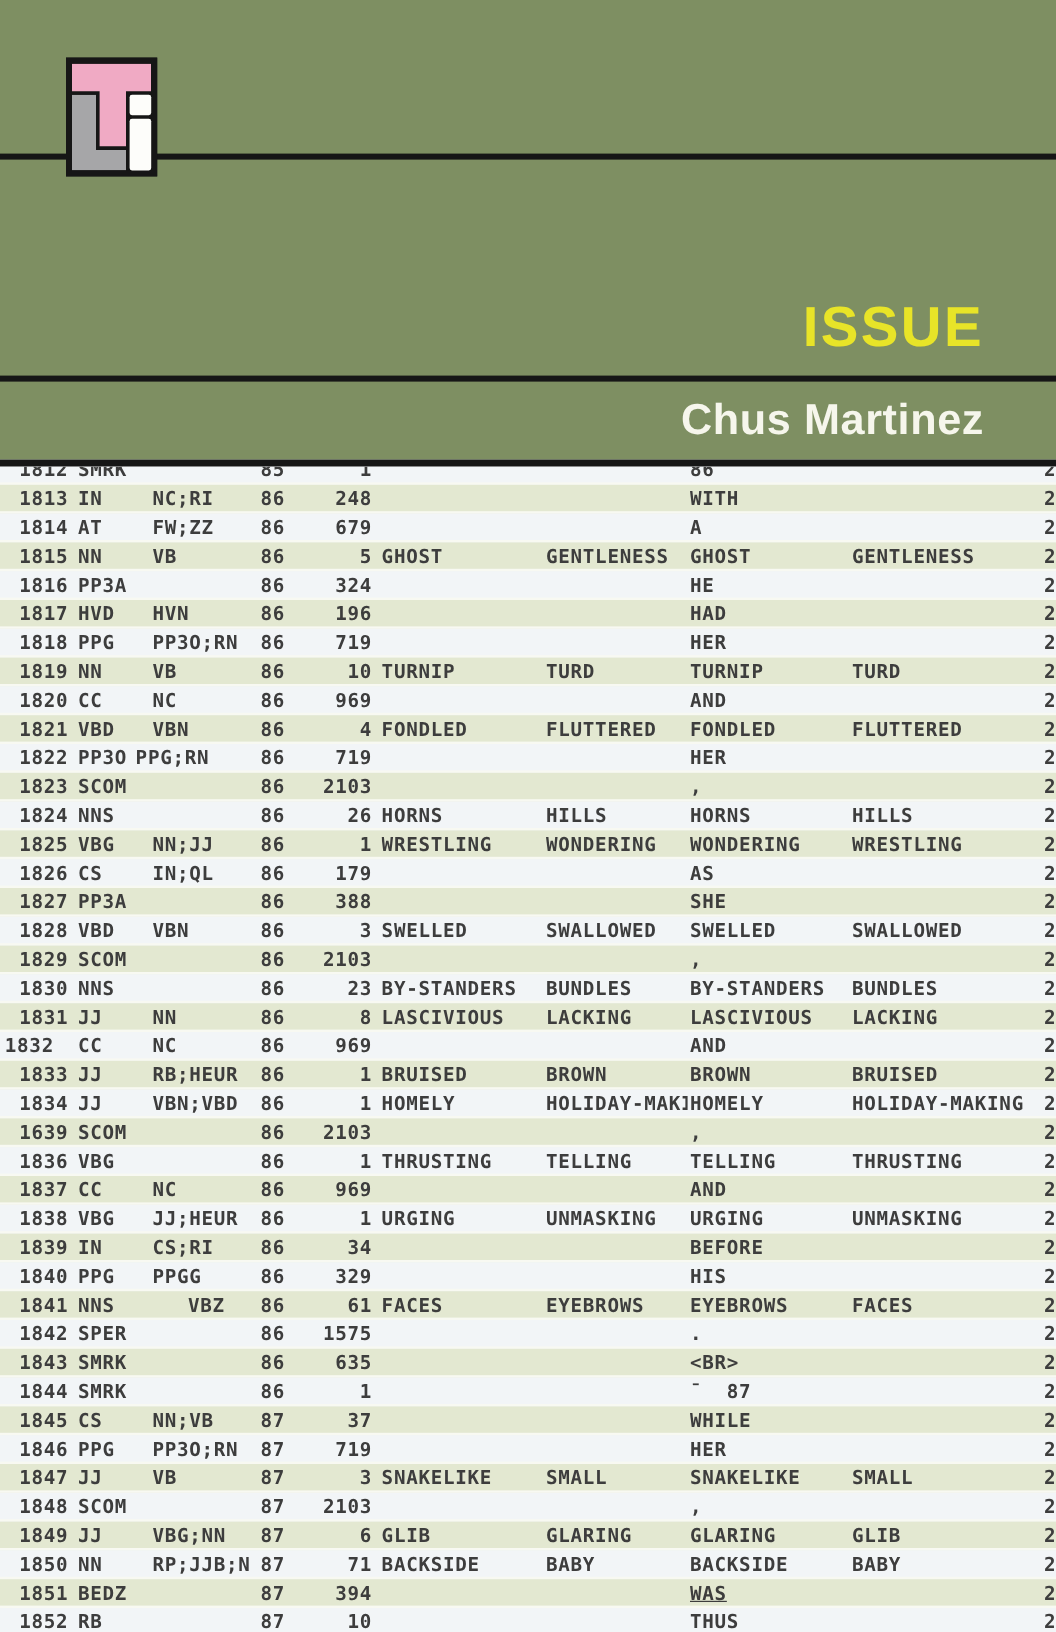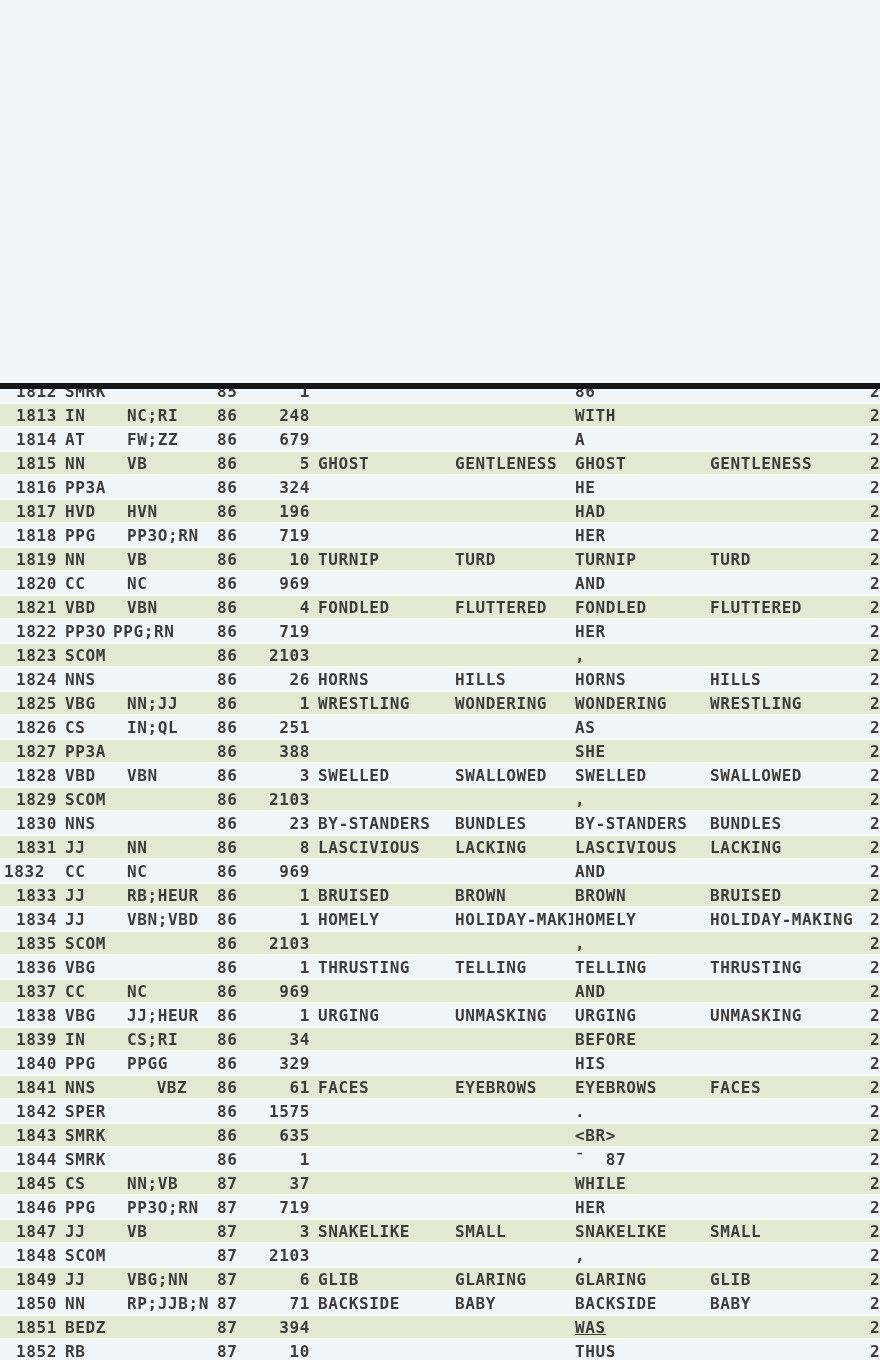--- a/index.html
+++ b/index.html
@@ -45,20 +45,34 @@
   .cell { position: absolute; top: 3px; height: 18px; line-height: 18px;
           font-family: "DejaVu Sans Mono", monospace; font-size: 16px; font-weight: bold;
           letter-spacing: 0.6px; color: #3d3d3d; white-space: pre; overflow: hidden; }
   .cell.right { text-align: right; }
 </style>
 </head>
 <body>
 
 <div class="page">
 
+  <div class="header">
+    <div class="hline hline-1"></div>
+
+    <div class="logo">
+      <div class="shape t-shape"></div>
+      <div class="shape l-shape"></div>
+      <div class="shape i-dot"></div>
+      <div class="shape i-stem"></div>
+    </div>
+
+    <div class="cover-title">ISSUE</div>
+    <div class="hline hline-2"></div>
+    <div class="cover-author">Chus Martinez</div>
+  </div>
 
   <div class="hline hline-3"></div>
 
   <div class="table-area">
     <div class="table-rows" id="table-rows">
         <div class="trow">
           <div class="cell" style="left: 16px; width: 48px;">1812</div>
           <div class="cell" style="left: 65px; width: 60px;">SMRK</div>
           <div class="cell" style="left: 217px; width: 30px;">85</div>
           <div class="cell right" style="left: 246px; width: 64px;">1</div>
@@ -192,21 +206,21 @@
           <div class="cell" style="left: 455px; width: 118px;">WONDERING</div>
           <div class="cell" style="left: 575px; width: 133px;">WONDERING</div>
           <div class="cell" style="left: 710px; width: 154px;">WRESTLING</div>
           <div class="cell" style="left: 870px; width: 20px;">2</div>
         </div>
         <div class="trow">
           <div class="cell" style="left: 16px; width: 48px;">1826</div>
           <div class="cell" style="left: 65px; width: 60px;">CS</div>
           <div class="cell" style="left: 127px; width: 90px;">IN;QL</div>
           <div class="cell" style="left: 217px; width: 30px;">86</div>
-          <div class="cell right" style="left: 246px; width: 64px;">251</div>
+          <div class="cell right" style="left: 246px; width: 64px;">179</div>
           <div class="cell" style="left: 575px; width: 133px;">AS</div>
           <div class="cell" style="left: 870px; width: 20px;">2</div>
         </div>
         <div class="trow">
           <div class="cell" style="left: 16px; width: 48px;">1827</div>
           <div class="cell" style="left: 65px; width: 60px;">PP3A</div>
           <div class="cell" style="left: 217px; width: 30px;">86</div>
           <div class="cell right" style="left: 246px; width: 64px;">388</div>
           <div class="cell" style="left: 575px; width: 133px;">SHE</div>
           <div class="cell" style="left: 870px; width: 20px;">2</div>
@@ -281,21 +295,21 @@
           <div class="cell" style="left: 127px; width: 90px;">VBN;VBD</div>
           <div class="cell" style="left: 217px; width: 30px;">86</div>
           <div class="cell right" style="left: 246px; width: 64px;">1</div>
           <div class="cell" style="left: 318px; width: 134px;">HOMELY</div>
           <div class="cell" style="left: 455px; width: 118px;">HOLIDAY-MAKIN</div>
           <div class="cell" style="left: 575px; width: 133px;">HOMELY</div>
           <div class="cell" style="left: 710px; width: 154px;">HOLIDAY-MAKING</div>
           <div class="cell" style="left: 870px; width: 20px;">2</div>
         </div>
         <div class="trow">
-          <div class="cell" style="left: 16px; width: 48px;">1835</div>
+          <div class="cell" style="left: 16px; width: 48px;">1639</div>
           <div class="cell" style="left: 65px; width: 60px;">SCOM</div>
           <div class="cell" style="left: 217px; width: 30px;">86</div>
           <div class="cell right" style="left: 246px; width: 64px;">2103</div>
           <div class="cell" style="left: 575px; width: 133px;">,</div>
           <div class="cell" style="left: 870px; width: 20px;">2</div>
         </div>
         <div class="trow">
           <div class="cell" style="left: 16px; width: 48px;">1836</div>
           <div class="cell" style="left: 65px; width: 60px;">VBG</div>
           <div class="cell" style="left: 217px; width: 30px;">86</div>

